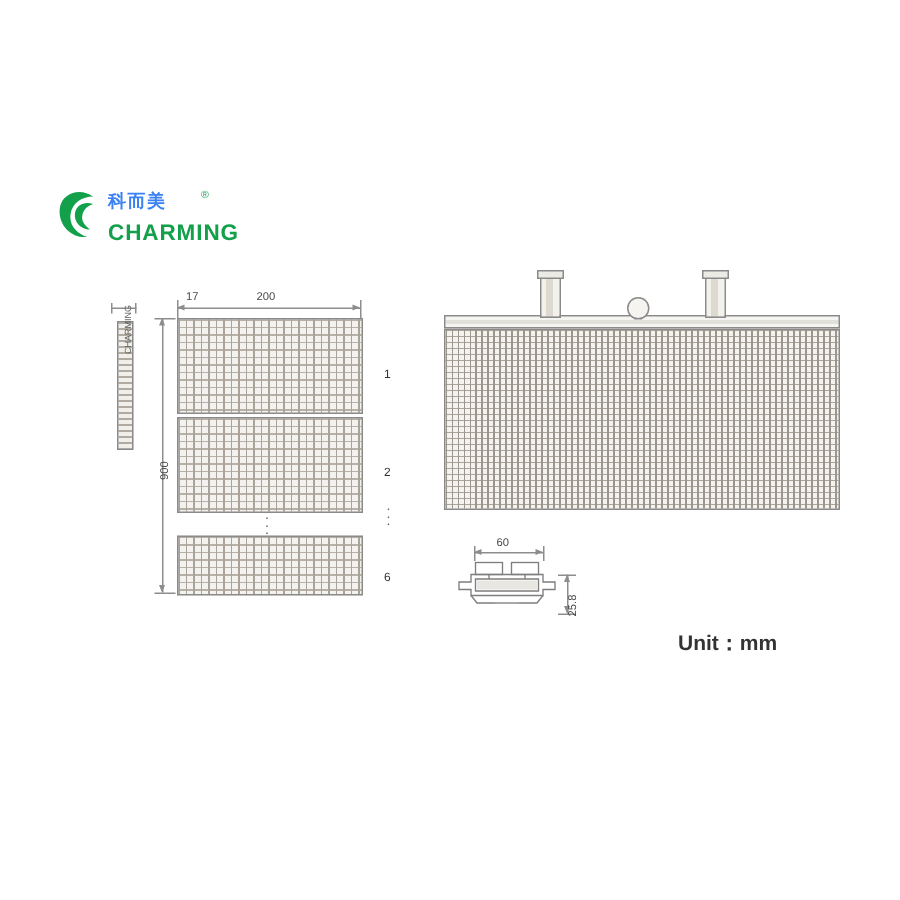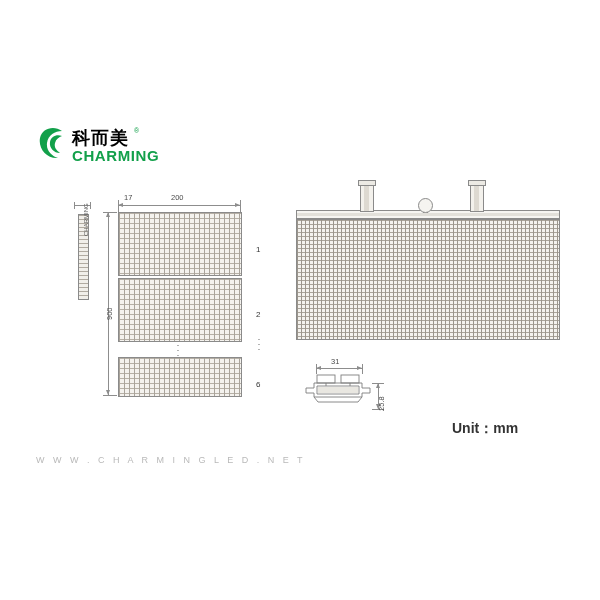--- a/index.html
+++ b/index.html
@@ -33,23 +33,23 @@
     left: 0;
     top: 0;
     width: 28px;
     height: 34px;
   }
   #logo-cn {
     position: absolute;
     left: 34px;
     top: 0px;
     font-family: "DejaVu Sans", sans-serif;
-    font-size: 18px;
+    font-size: 12px;
     font-weight: bold;
-    color: #000000;
+    color: #3b82f6;
     letter-spacing: 1px;
     white-space: nowrap;
   }
   #logo-reg {
     position: absolute;
     left: 96px;
     top: 1px;
     font-size: 7px;
     color: #12a04a;
   }
@@ -290,21 +290,21 @@
   <div id="ring-stem"></div>
   <div id="ring"></div>
 
   <div class="mesh dense" style="left:296px; top:219px; width:262px; height:119px;"></div>
 
   <div class="dimline h-line" style="left:316px; top:368px; width:46px;"></div>
   <div class="arrow-l" style="left:316px; top:366px;"></div>
   <div class="arrow-r" style="left:357px; top:366px;"></div>
   <div class="dimline v-line" style="left:316px; top:364px; height:10px;"></div>
   <div class="dimline v-line" style="left:362px; top:364px; height:10px;"></div>
-  <div class="dimtext" style="left:331px; top:357px;">31</div>
+  <div class="dimtext" style="left:331px; top:357px;">60</div>
 
   <svg id="profile" viewBox="0 0 92 34">
     <g fill="none" stroke="#7e7e7e" stroke-width="0.9">
       <rect x="17" y="3" width="18" height="8"></rect>
       <rect x="41" y="3" width="18" height="8"></rect>
       <path d="M14 11 L62 11 L62 16 L70 16 L70 21 L62 21 L62 25 L14 25 L14 21 L6 21 L6 16 L14 16 Z"></path>
       <path d="M17 14 L59 14 L59 22 L17 22 Z"></path>
       <path d="M26 11 L26 14 M50 11 L50 14"></path>
       <path d="M14 25 L18 30 L30 30 M62 25 L58 30 L46 30"></path>
       <path d="M30 30 L46 30"></path>
@@ -316,15 +316,14 @@
 
   <div class="dimline v-line" style="left:378px; top:383px; height:26px;"></div>
   <div class="arrow-u" style="left:376px; top:383px;"></div>
   <div class="arrow-d" style="left:376px; top:404px;"></div>
   <div class="dimline h-line" style="left:372px; top:383px; width:12px;"></div>
   <div class="dimline h-line" style="left:372px; top:409px; width:12px;"></div>
   <div class="dimtext rot" style="left:377px; top:411px;">25.8</div>
 
   <div id="unit-text">Unit：mm</div>
 
-  <div id="footer-url">W W W . C H A R M I N G L E D . N E T</div>
 
 </div>
 
 </body></html>

